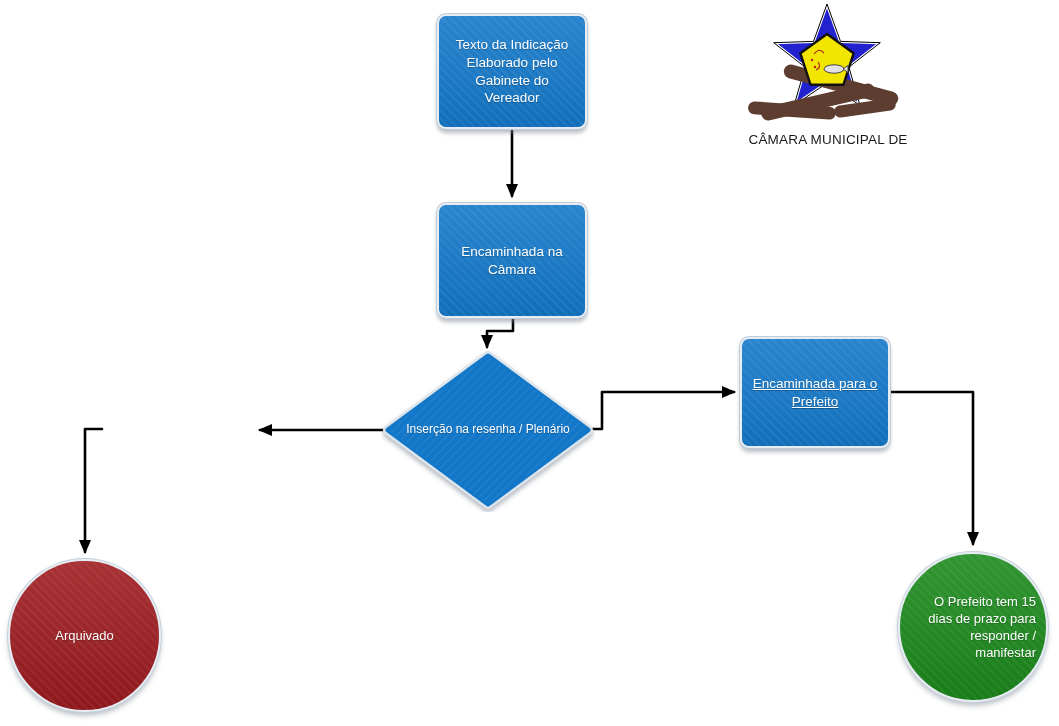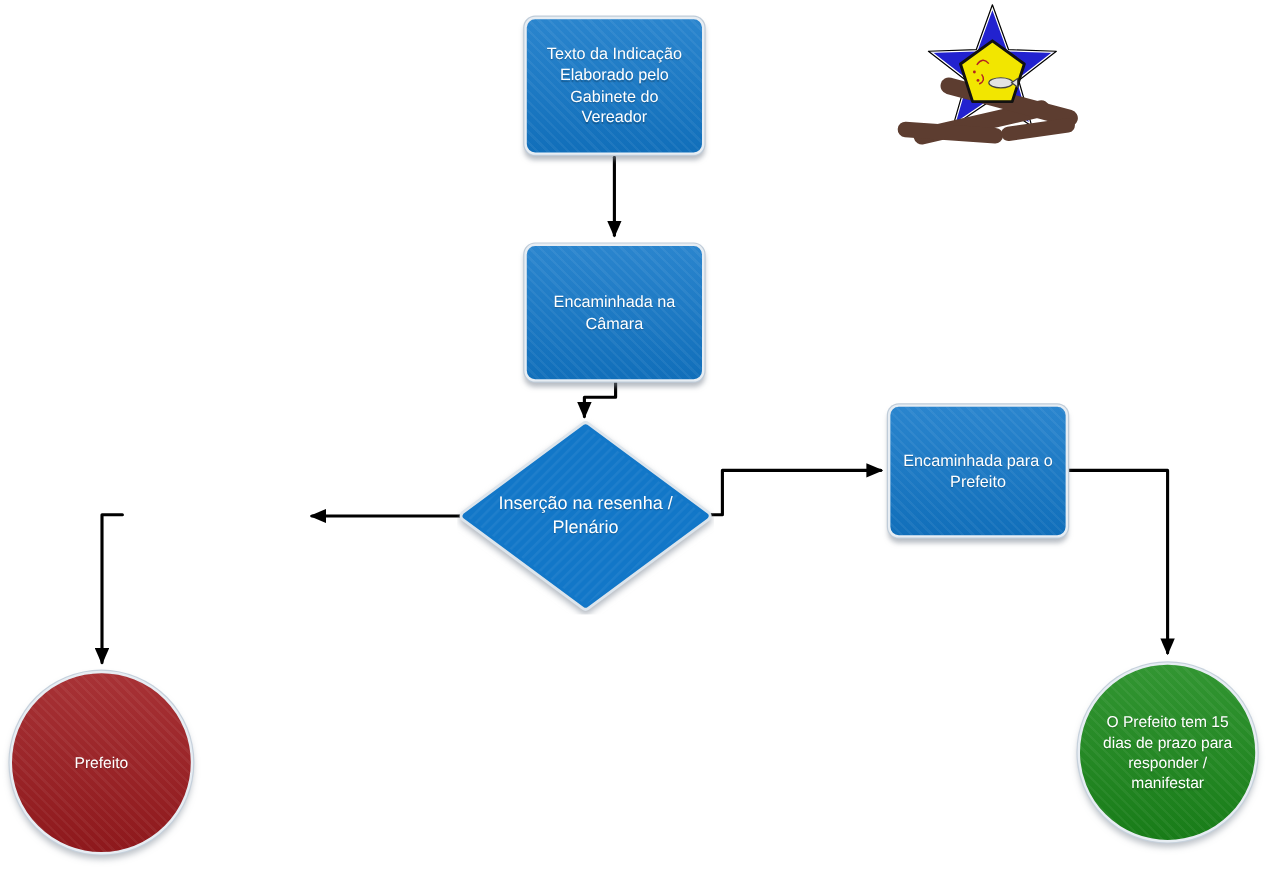--- a/index.html
+++ b/index.html
@@ -17,33 +17,33 @@
         border:2px solid #e7edf3;border-radius:9px;
         box-shadow:0 0 0 1px #bfccd9, 0 4px 4px rgba(125,135,148,.55);
         padding:4px 8px;}
   .circle{border-radius:50%;border:2px solid #e7edf3;
         box-shadow:0 0 0 1px #c6d1dc, 0 4px 5px rgba(125,135,148,.5);
         background-image:
           repeating-linear-gradient(45deg, rgba(255,255,255,.05) 0 2px, rgba(255,255,255,0) 2px 6px),
           linear-gradient(180deg, rgba(255,255,255,.10), rgba(0,0,0,.10));
         font-size:13px;padding:10px;}
   .circle.archive{background-color:var(--archive,#9e1b1f);}
-  .circle.success{background-color:var(--success,#1b8a1b);}
+  .circle.success{background-color:var(--success,#1b8a1b);text-align:right;}
 
   #node-texto       {left:437px;top:14px; width:150px;height:115px;}
   #node-protocolado {left:437px;top:203px;width:150px;height:115px;}
   #node-retirada    {left:102px;top:374px;width:152px;height:113px;}
-  #node-encaminhada {left:740px;top:337px;width:150px;height:111px;}
+  #node-encaminhada {left:740px;top:337px;width:150px;height:111px;text-decoration:underline;}
   #node-arquivado   {left:8px;  top:559px;width:153px;height:153px;}
   #node-prazo       {left:898px;top:552px;width:150px;height:150px;}
 
   #diamond-svg{position:absolute;left:381px;top:348px;width:214px;height:164px;}
   #node-insercao-label{position:absolute;left:403px;top:393px;width:170px;height:74px;
         display:flex;align-items:center;justify-content:center;text-align:center;
-        color:#fff;font-size:15px;line-height:1.32;text-shadow:0 1px 1px rgba(0,0,0,.25);}
+        color:#fff;font-size:12px;line-height:1.32;text-shadow:0 1px 1px rgba(0,0,0,.25);}
 
   
   #connectors{position:absolute;left:0;top:0;width:1059px;height:726px;pointer-events:none;}
 
   
   #logo{position:absolute;left:742px;top:2px;width:170px;height:130px;}
   #logo-title{position:absolute;left:714px;top:131px;width:228px;text-align:center;
         color:#1a1a1a;font-size:13.5px;line-height:1.26;letter-spacing:.2px;}
 </style>
 </head>
@@ -91,21 +91,21 @@
   <div id="node-insercao-label">
     <span>Inserção na resenha / Plenário</span>
   </div>
 
 
   <div class="node proc" id="node-encaminhada">
     <span>Encaminhada para o Prefeito</span>
   </div>
 
   <div class="node circle archive" id="node-arquivado">
-    <span>Prefeito</span>
+    <span>Arquivado</span>
   </div>
 
   <div class="node circle success" id="node-prazo">
     <span>O Prefeito tem 15 dias de prazo para responder / manifestar</span>
   </div>
 
   <svg id="logo" viewBox="0 0 170 130" xmlns="http://www.w3.org/2000/svg">
 
     <g>
       <path d="M85,2 L98.5,39.4 L138.3,40.7 L106.9,65.1 L117.9,103.3 L85,81 L52.1,103.3 L63.1,65.1 L31.7,40.7 L71.5,39.4 Z" style="fill:var(--logo-star,#2222cf)" stroke="#ffffff" stroke-width="3" stroke-linejoin="round"></path>
@@ -127,15 +127,16 @@
         <circle cx="70" cy="58" r="1.2" fill="#b22222" stroke="none"></circle>
         <circle cx="73" cy="65" r="1.2" fill="#b22222" stroke="none"></circle>
       </g>
       <g>
         <ellipse cx="92" cy="67" rx="10" ry="4.2" fill="#e3e3e3" stroke="#444" stroke-width="1"></ellipse>
         <path d="M101,67 l5,-3.5 l0,7 Z" fill="#e3e3e3" stroke="#444" stroke-width="1"></path>
       </g>
     </g>
   </svg>
   <div id="logo-title">
+    <div>CÂMARA MUNICIPAL DE</div>
   </div>
 
 </div>
 
 </body></html>

